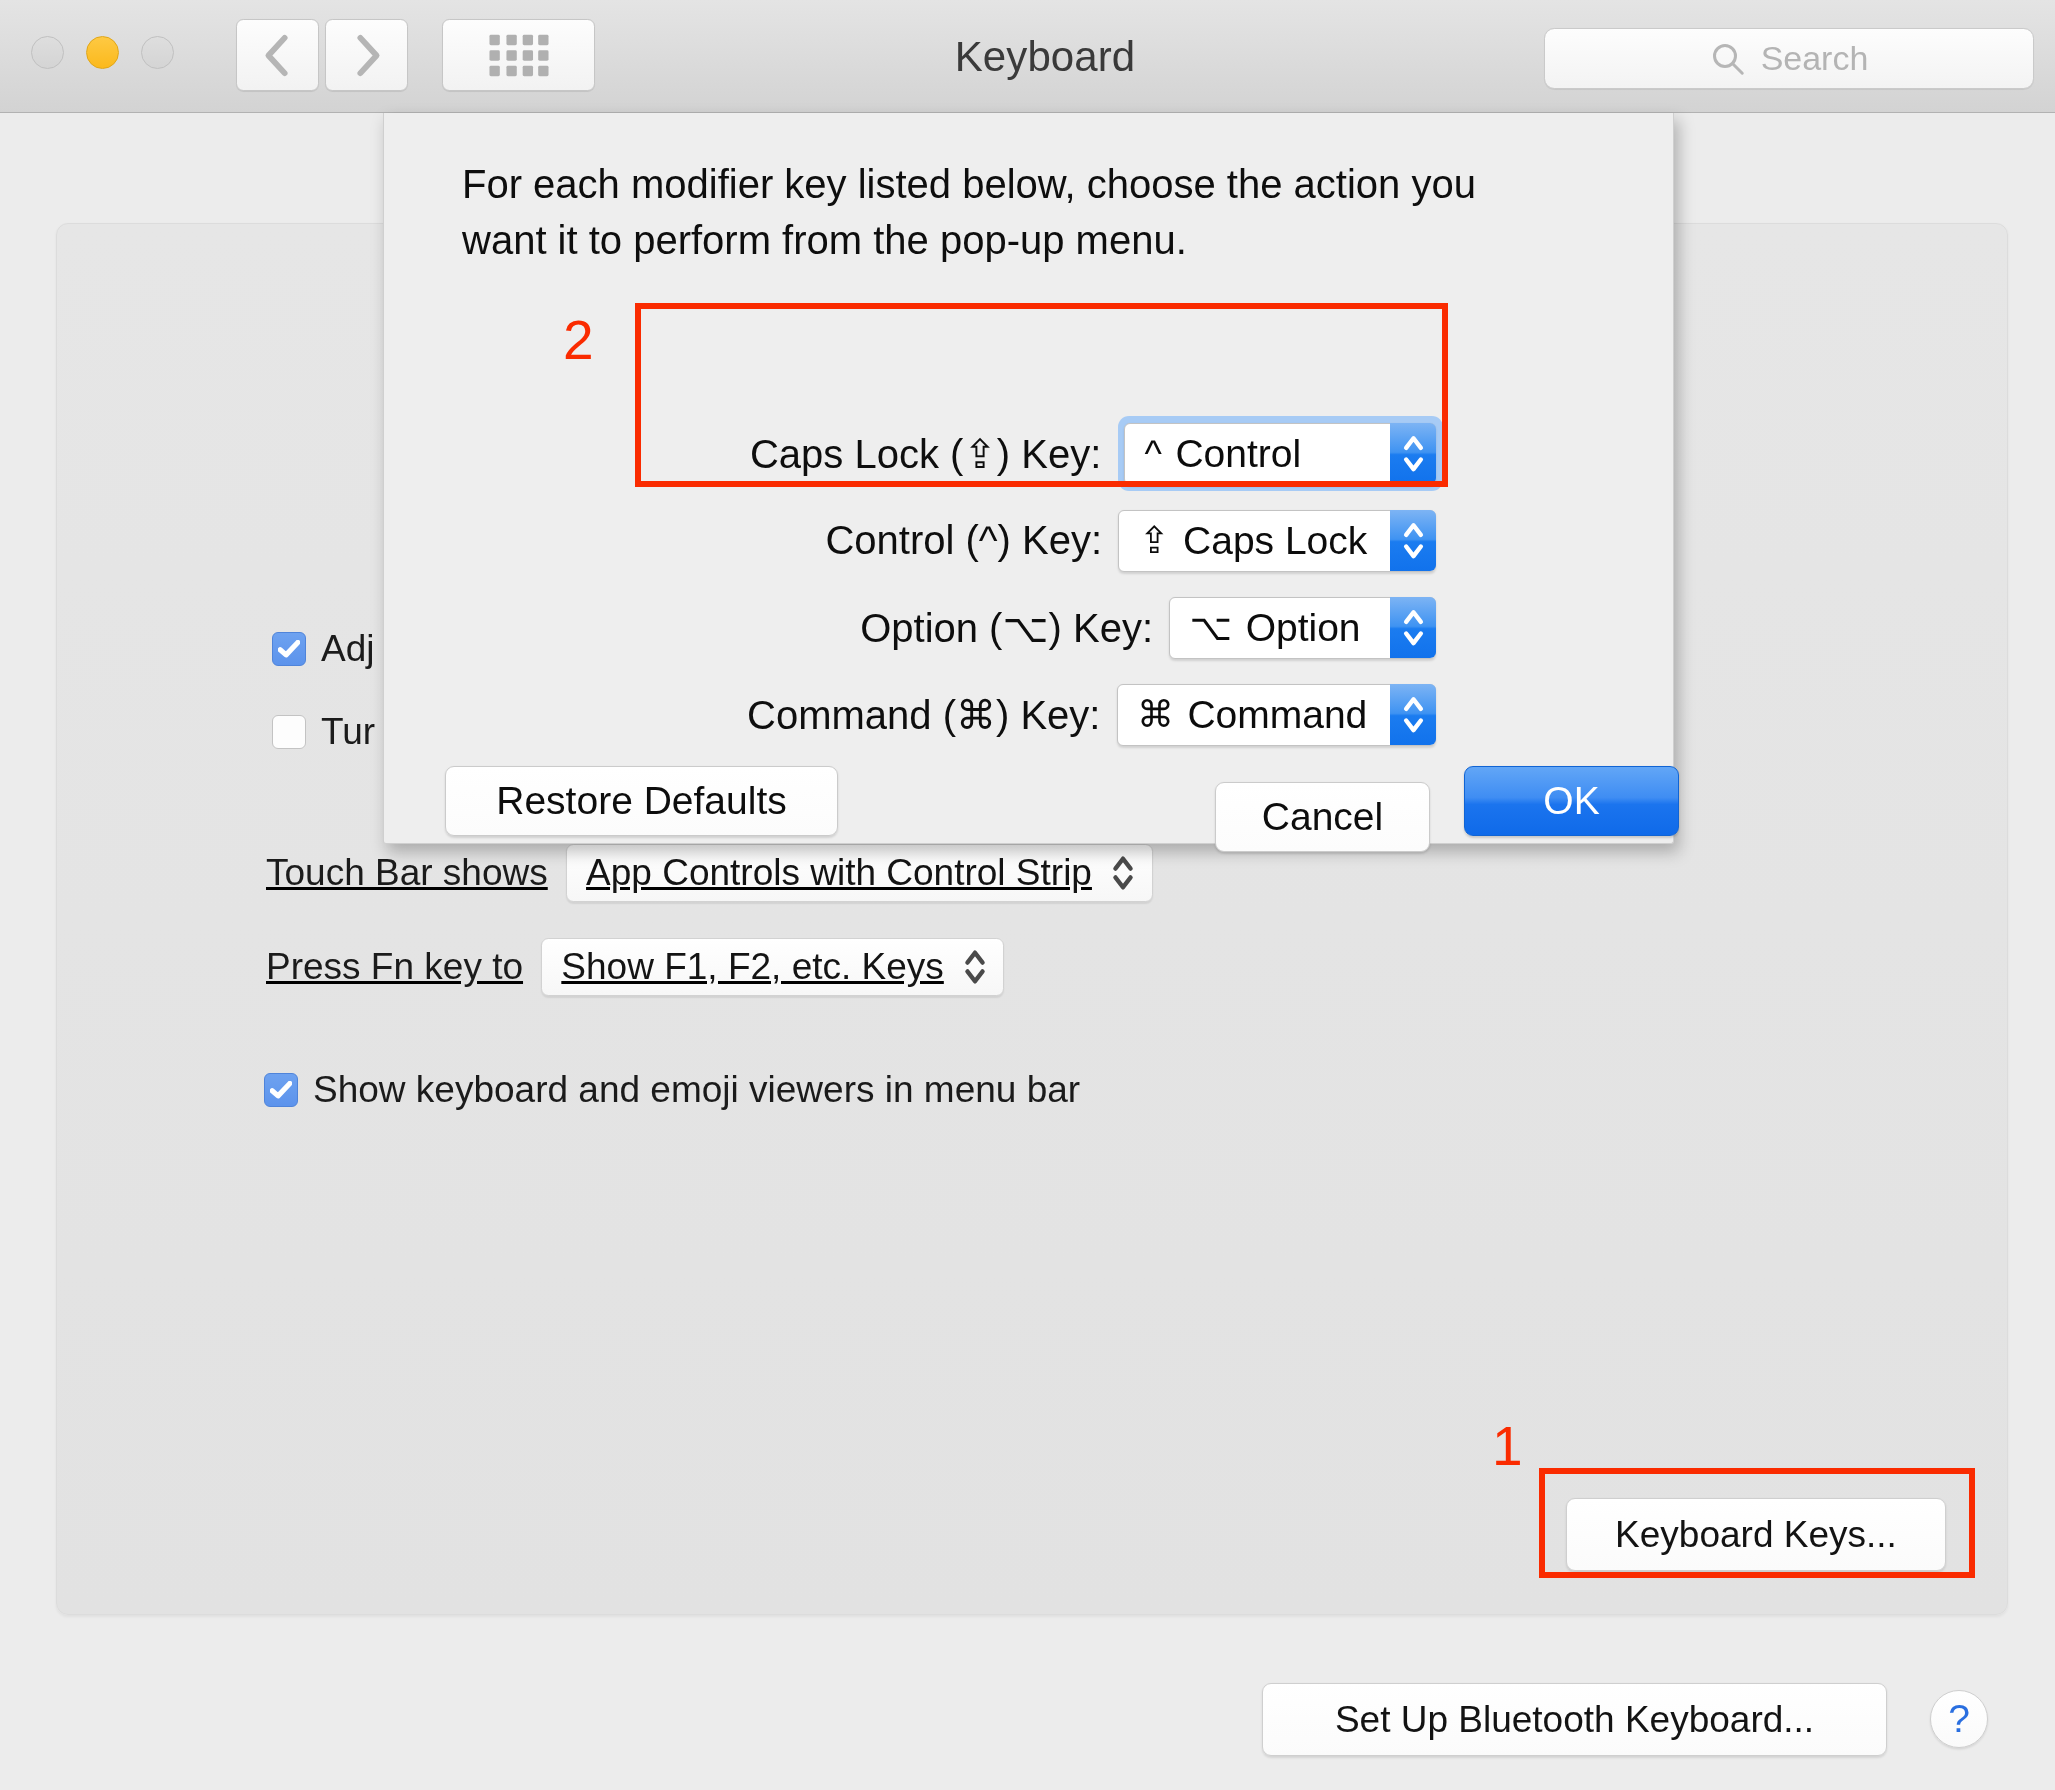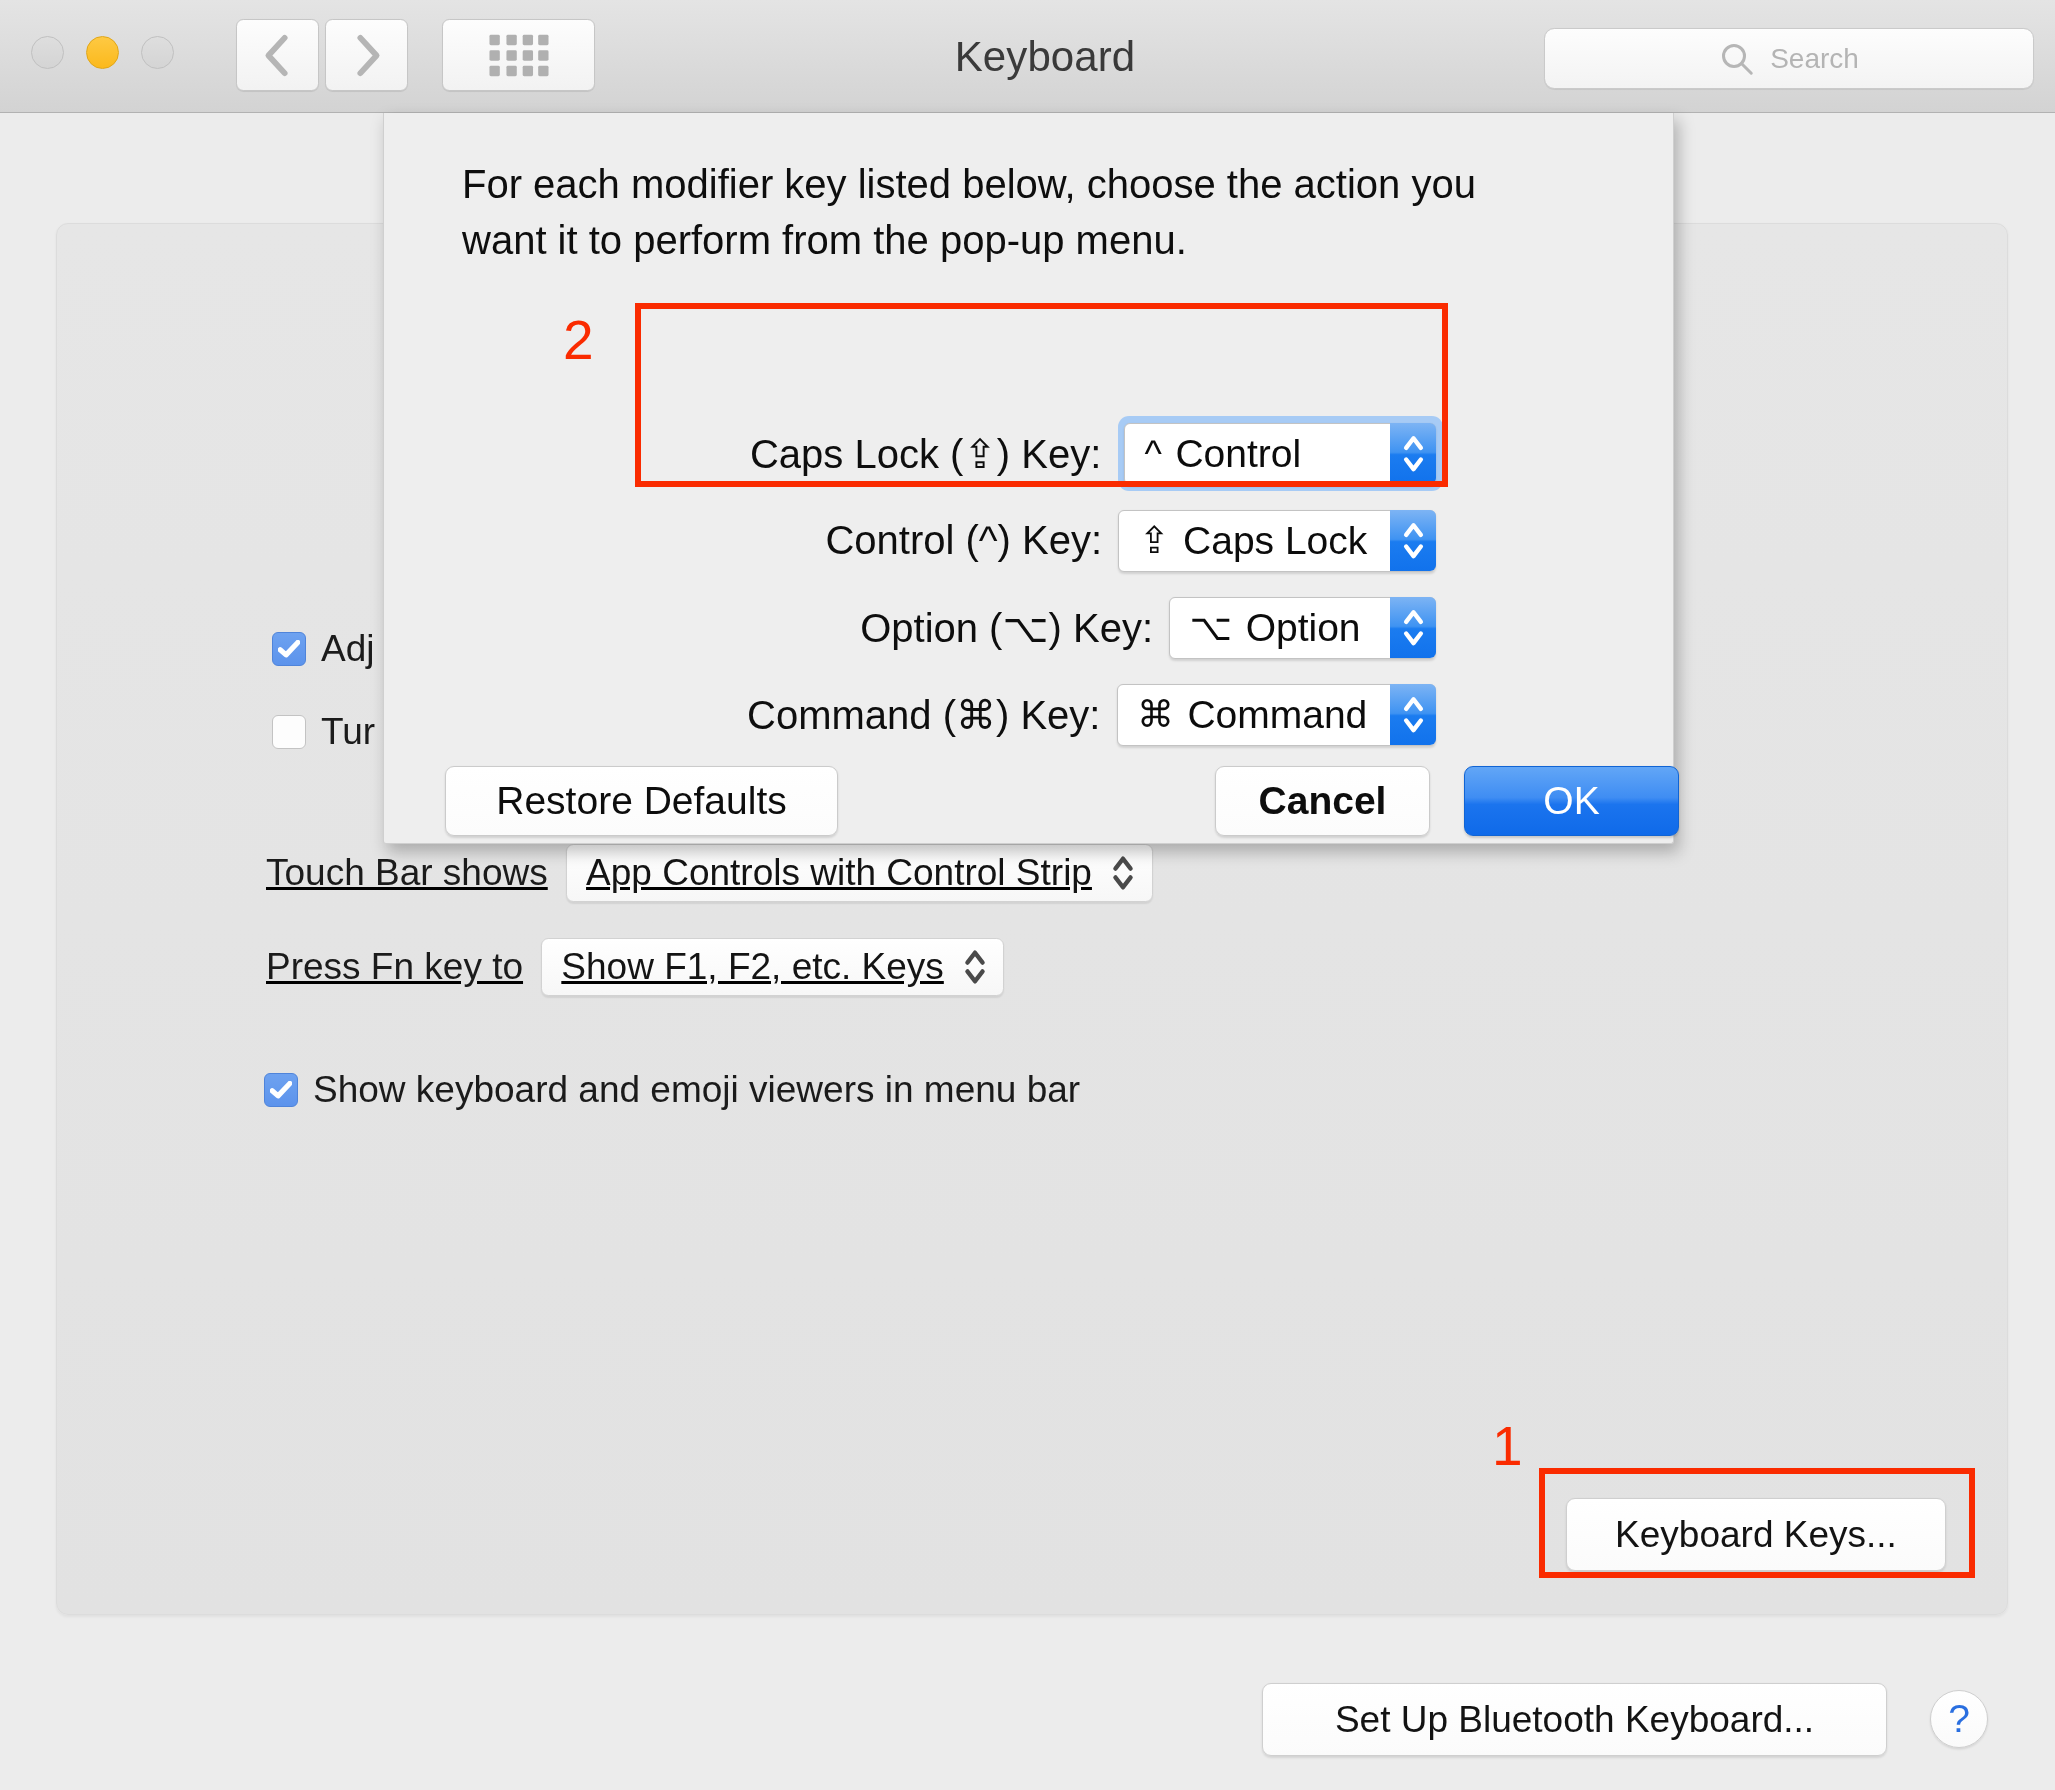--- a/index.html
+++ b/index.html
@@ -71,21 +71,21 @@
   .searchfield {
     position: absolute; top: 28px; left: 1544px;
     width: 490px; height: 61px;
     background: linear-gradient(to bottom,#fdfdfd 0%,#f3f3f3 100%);
     border: 0.7px solid #cacaca;
     border-radius: 10.4px;
     box-shadow: 0 0.7px 0.7px rgba(0,0,0,0.07);
     box-sizing: border-box;
     display: flex; align-items: center; justify-content: center; gap: 15px;
   }
-  .search-ph { font-size: 28px; color: #b4b4b4; }
+  .search-ph { font-size: 34px; color: #b4b4b4; }
 
   
   .panel {
     position: absolute; left: 56px; top: 223px;
     width: 1952px; height: 1392px;
     background: linear-gradient(to bottom,#e6e6e6 0%, #e2e2e2 100%);
     border: 0.7px solid #dcdcdc;
     border-radius: 12px;
     box-shadow: 0 1.5px 3px rgba(0,0,0,0.05);
     box-sizing: border-box;
@@ -200,28 +200,28 @@
     position: absolute; left: 61px; top: 0;
     width: 393px; height: 70px;
     background: linear-gradient(to bottom,#ffffff,#fcfcfc);
     border: 0.7px solid #cbcbcb; border-radius: 9px;
     box-shadow: 0 1.5px 2.2px rgba(0,0,0,0.12);
     box-sizing: border-box;
     display: flex; align-items: center; justify-content: center;
     font-size: 39px; color: #0d0d0d;
   }
   .btn-cancel {
-    position: absolute; left: 831px; top: 0;
+    position: absolute; left: 831px; top: 16px;
     width: 215px; height: 70px;
     background: linear-gradient(to bottom,#ffffff,#fcfcfc);
     border: 0.7px solid #cbcbcb; border-radius: 9px;
     box-shadow: 0 1.5px 2.2px rgba(0,0,0,0.12);
     box-sizing: border-box;
     display: flex; align-items: center; justify-content: center;
-    font-size: 39px; color: #0d0d0d; font-weight: bold;
+    font-size: 39px; color: #0d0d0d;
   }
   .btn-ok {
     position: absolute; left: 1080px; top: 0;
     width: 215px; height: 70px;
     background: linear-gradient(to bottom,#62a6f6 0%,#3f8df3 45%,#1b74ee 55%,#0f6ae9 100%);
     border: 0.7px solid #1064d4; border-radius: 9px;
     box-shadow: 0 1.5px 2.2px rgba(0,0,0,0.16);
     box-sizing: border-box;
     display: flex; align-items: center; justify-content: center;
     font-size: 39px; color: #ffffff;

